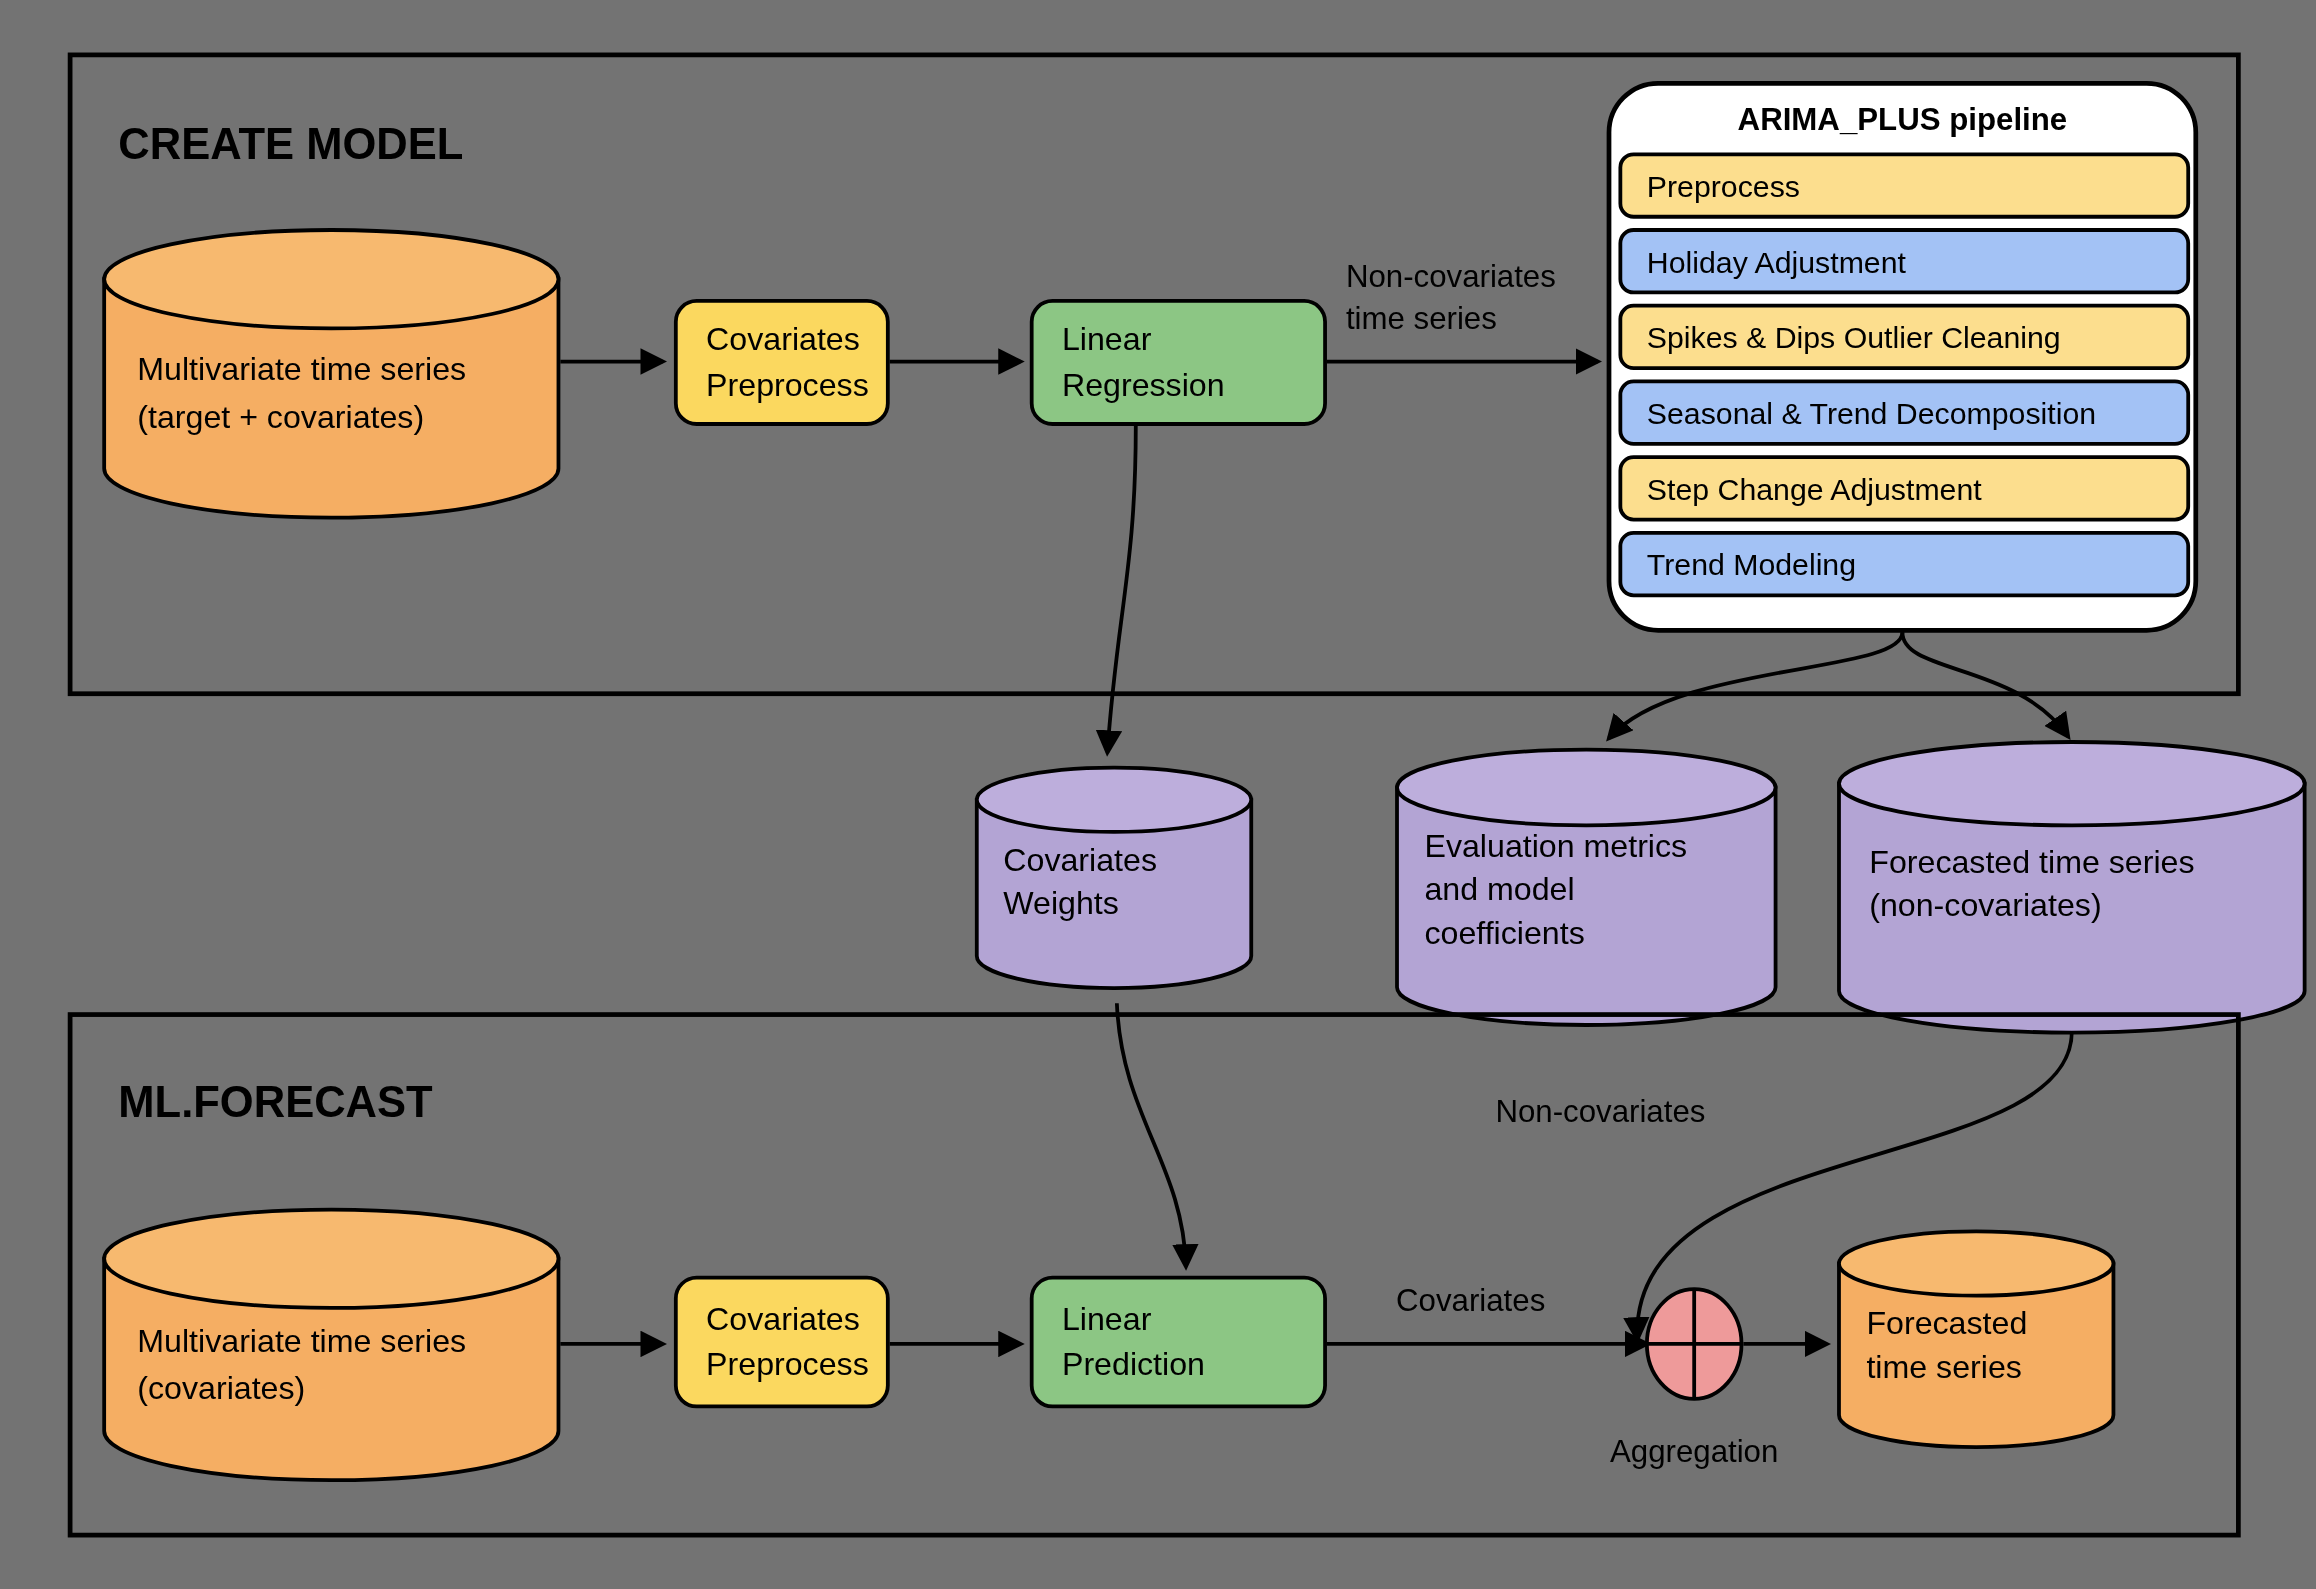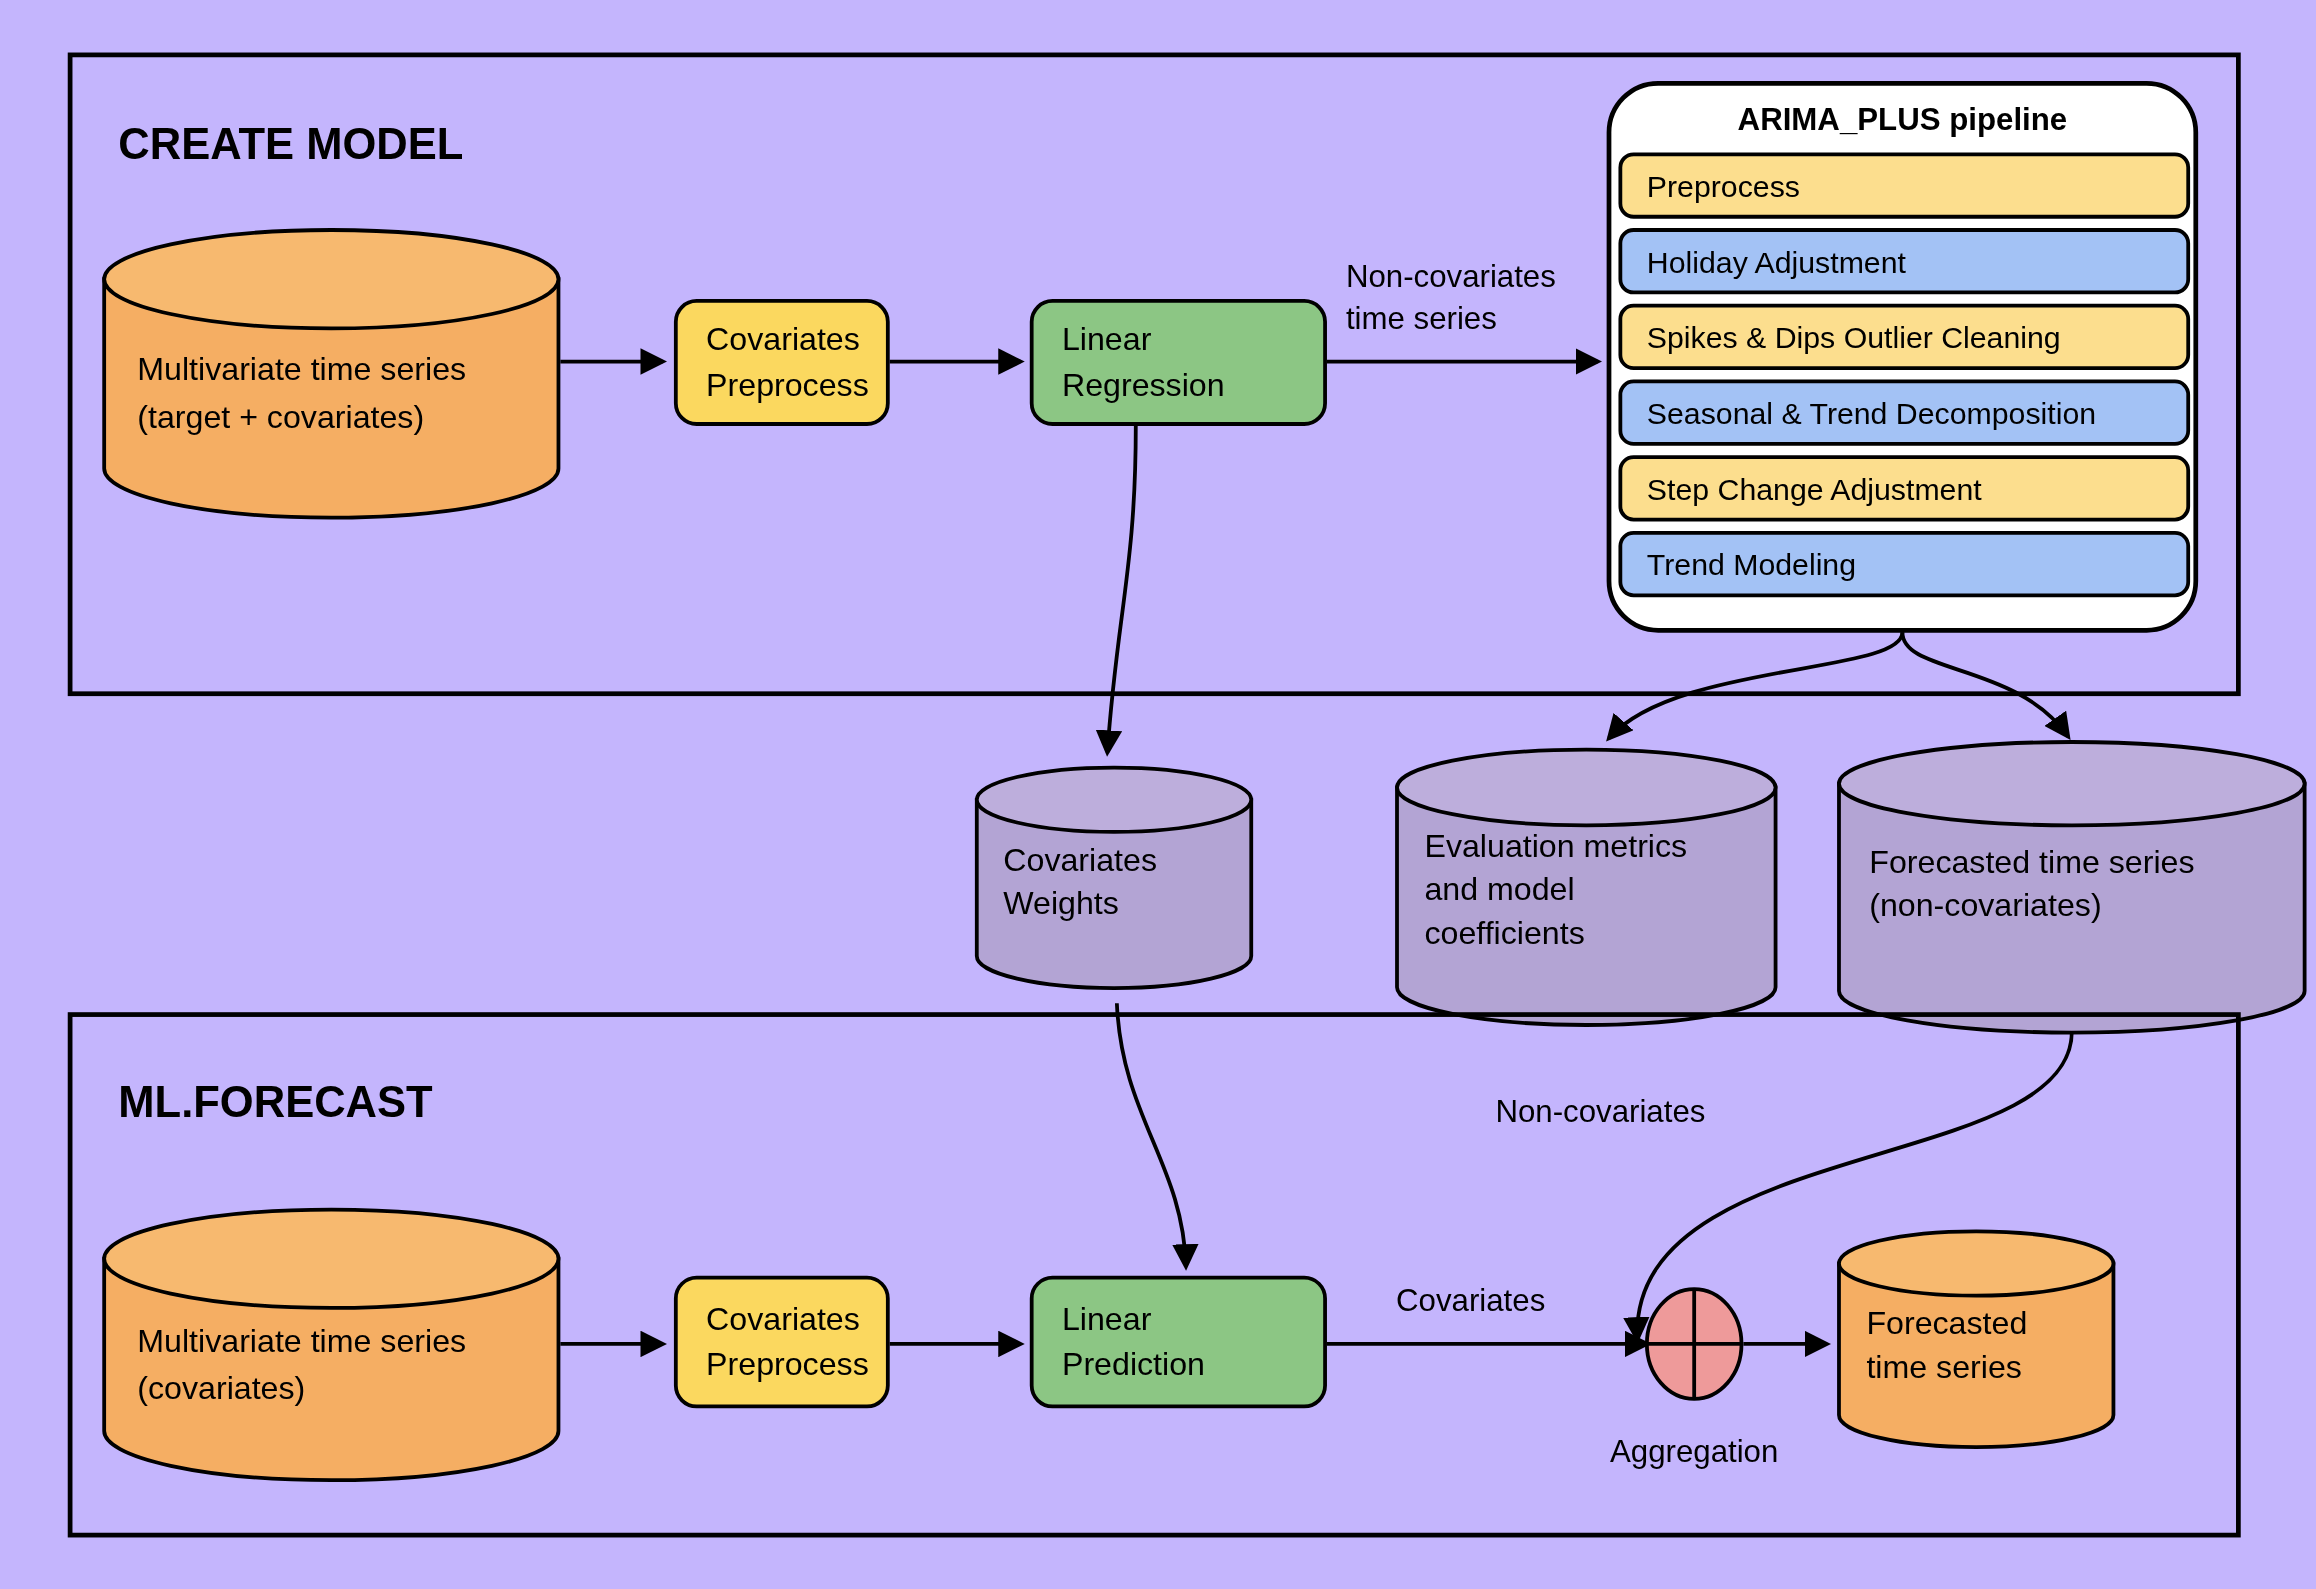--- a/index.html
+++ b/index.html
@@ -10,21 +10,21 @@
   body {
     width: 2317px;
     height: 1590px;
     font-family: "Liberation Sans", sans-serif;
     overflow: hidden;
   }
   #stage {
     position: relative;
     width: 2317px;
     height: 1590px;
-    background: #c4b5fd;
+    background: #737373;
   }
   svg.diagram {
     position: absolute;
     left: 0;
     top: 0;
     width: 2317px;
     height: 1590px;
   }
   .section-frame {
     fill: none;

